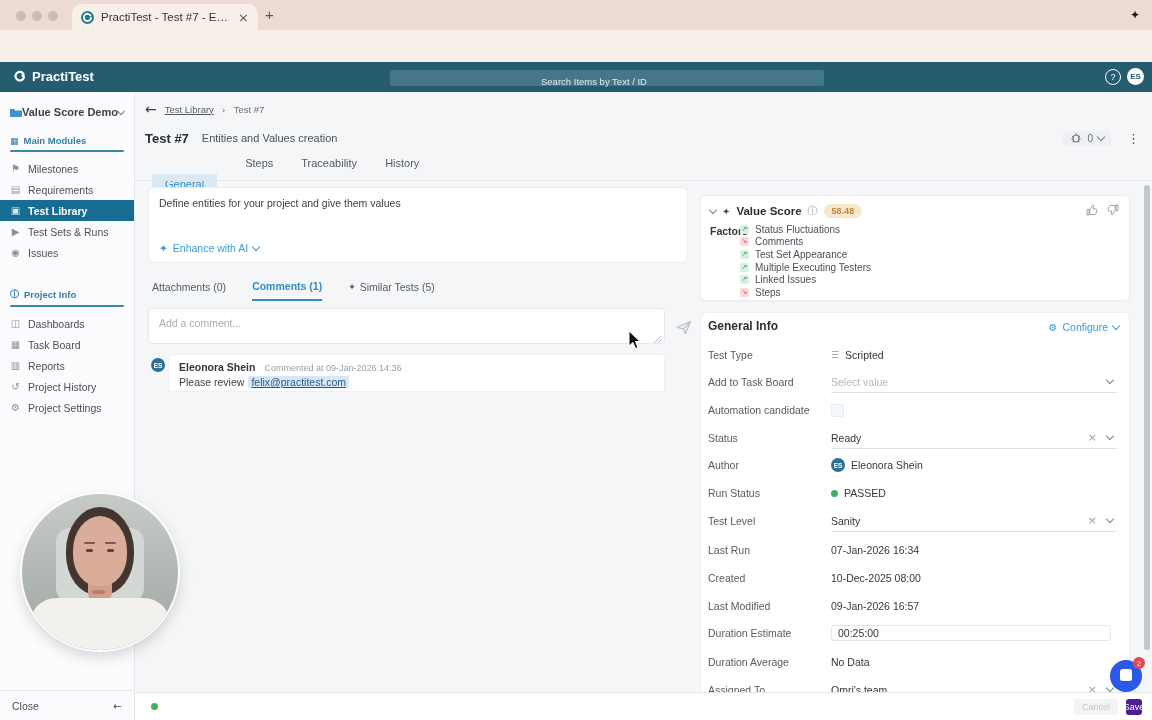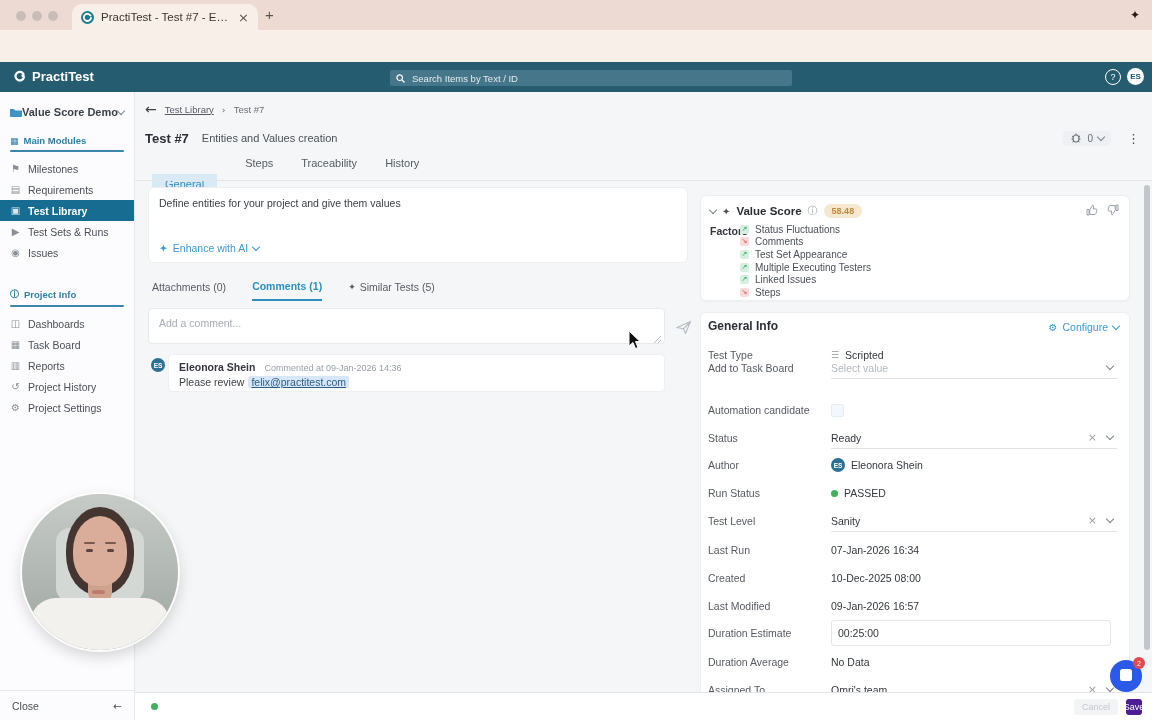--- a/index.html
+++ b/index.html
@@ -26,22 +26,22 @@
   #url-text{font-size:12px;color:#3e3a36;letter-spacing:.2px;}
   #tb-right{position:absolute;right:10px;top:38px;height:22px;display:flex;align-items:center;gap:13px;}
   .tb-sep{width:1px;height:14px;background:#d9cec8;}
   #tb-avatar{width:18px;height:18px;border-radius:50%;background:radial-gradient(circle at 40% 35%,#6b625a,#433c35);}
   .glyph-ic{font-size:13px;color:#5f5954;line-height:1;}
 
   
   #appheader{position:absolute;left:0;top:62px;width:1152px;height:30px;background:#255c70;}
   #brand{position:absolute;left:12px;top:7px;display:flex;align-items:center;gap:5px;
          color:#fff;font-weight:bold;font-size:13px;}
-  #hsearch{position:absolute;left:390px;top:70px;width:402px;height:16px;background:#45768a;
-           border-radius:2px;display:flex;align-items:center;padding:0 6px;gap:5px;box-sizing:border-box;}
+  #hsearch{position:absolute;left:390px;top:70px;width:434px;height:16px;background:#45768a;
+           border-radius:2px;display:flex;align-items:center;padding:0 6px;gap:5px;box-sizing:border-box;flex-direction:column;}
   #hsearch input{flex:1;background:transparent;border:0;outline:none;color:#fff;font-size:9.5px;
                  font-family:"Liberation Sans",sans-serif;}
   #hsearch input::placeholder{color:rgba(255,255,255,.85);}
   #help-btn{position:absolute;right:31px;top:69px;width:14px;height:14px;border:1.3px solid #fff;
             border-radius:50%;color:#fff;font-size:9px;display:flex;align-items:center;justify-content:center;}
   #hdr-avatar{position:absolute;right:8px;top:68px;width:17px;height:17px;background:#fff;border-radius:50%;
               color:#1f556b;font-weight:bold;font-size:8px;display:flex;align-items:center;justify-content:center;}
 
   
   #sidebar{position:absolute;left:0;top:92px;width:135px;bottom:0;background:#fcfcfe;
@@ -134,21 +134,21 @@
   .v-plain{font-size:10.5px;color:#33373d;display:flex;align-items:center;gap:6px;}
   .sel{width:287px;border-bottom:1px solid #e0e2e7;height:20px;display:flex;align-items:center;
        position:relative;font-size:10.5px;color:#33373d;}
   .sel .x{position:absolute;right:20px;color:#9aa0a8;font-size:11px;}
   .sel .chev{position:absolute;right:4px;}
   .ph{color:#b3b8c0;}
   .cb{width:11px;height:11px;background:#f4f8fd;border:1px solid #e4ecf5;border-radius:2px;}
   .mini-av{width:14px;height:14px;border-radius:50%;background:#2d7096;color:#fff;font-size:6.5px;
            font-weight:bold;display:flex;align-items:center;justify-content:center;}
   .dot{width:7px;height:7px;border-radius:50%;background:#41b05a;}
-  .durinput{width:280px;height:26px;border:1px solid #e4e6ea;border-radius:3px;background:#fff;
+  .durinput{width:280px;height:16px;border:1px solid #e4e6ea;border-radius:3px;background:#fff;
             font-size:10.5px;color:#33373d;display:flex;align-items:center;padding-left:6px;box-sizing:border-box;}
   .list-ic{color:#8f959d;font-size:9px;}
 
   
   #mfoot{position:absolute;left:0;right:0;bottom:0;height:27px;background:#fff;border-top:1px solid #e3e5e9;
          display:flex;align-items:center;z-index:20;}
   #mfoot .dot{margin-left:16px;}
   #mfoot-text{font-size:9.5px;color:#565b63;margin-left:8px;margin-top:40px;}
   #btn-cancel{margin-left:auto;width:44px;height:16px;background:#f3f4f6;color:#c2c6cc;border-radius:3px;
               font-size:9px;display:flex;align-items:center;justify-content:center;}
@@ -444,21 +444,21 @@
     </div>
 
     <div class="gi-row" style="top:32px">
       <span class="gi-label">Test Type</span>
       <span class="v-plain">
           <span class="list-ic ico">☰</span>
         <span>Scripted</span>
         </span>
     </div>
 
-    <div class="gi-row" style="top:45px">
+    <div class="gi-row" style="top:59px">
       <span class="gi-label">Add to Task Board</span>
       <span class="sel">
         <span class="ph">Select value</span>
         <span class="chev"></span>
       </span>
     </div>
 
     <div class="gi-row" style="top:87px">
       <span class="gi-label">Automation candidate</span>
       <span class="cb"></span>

